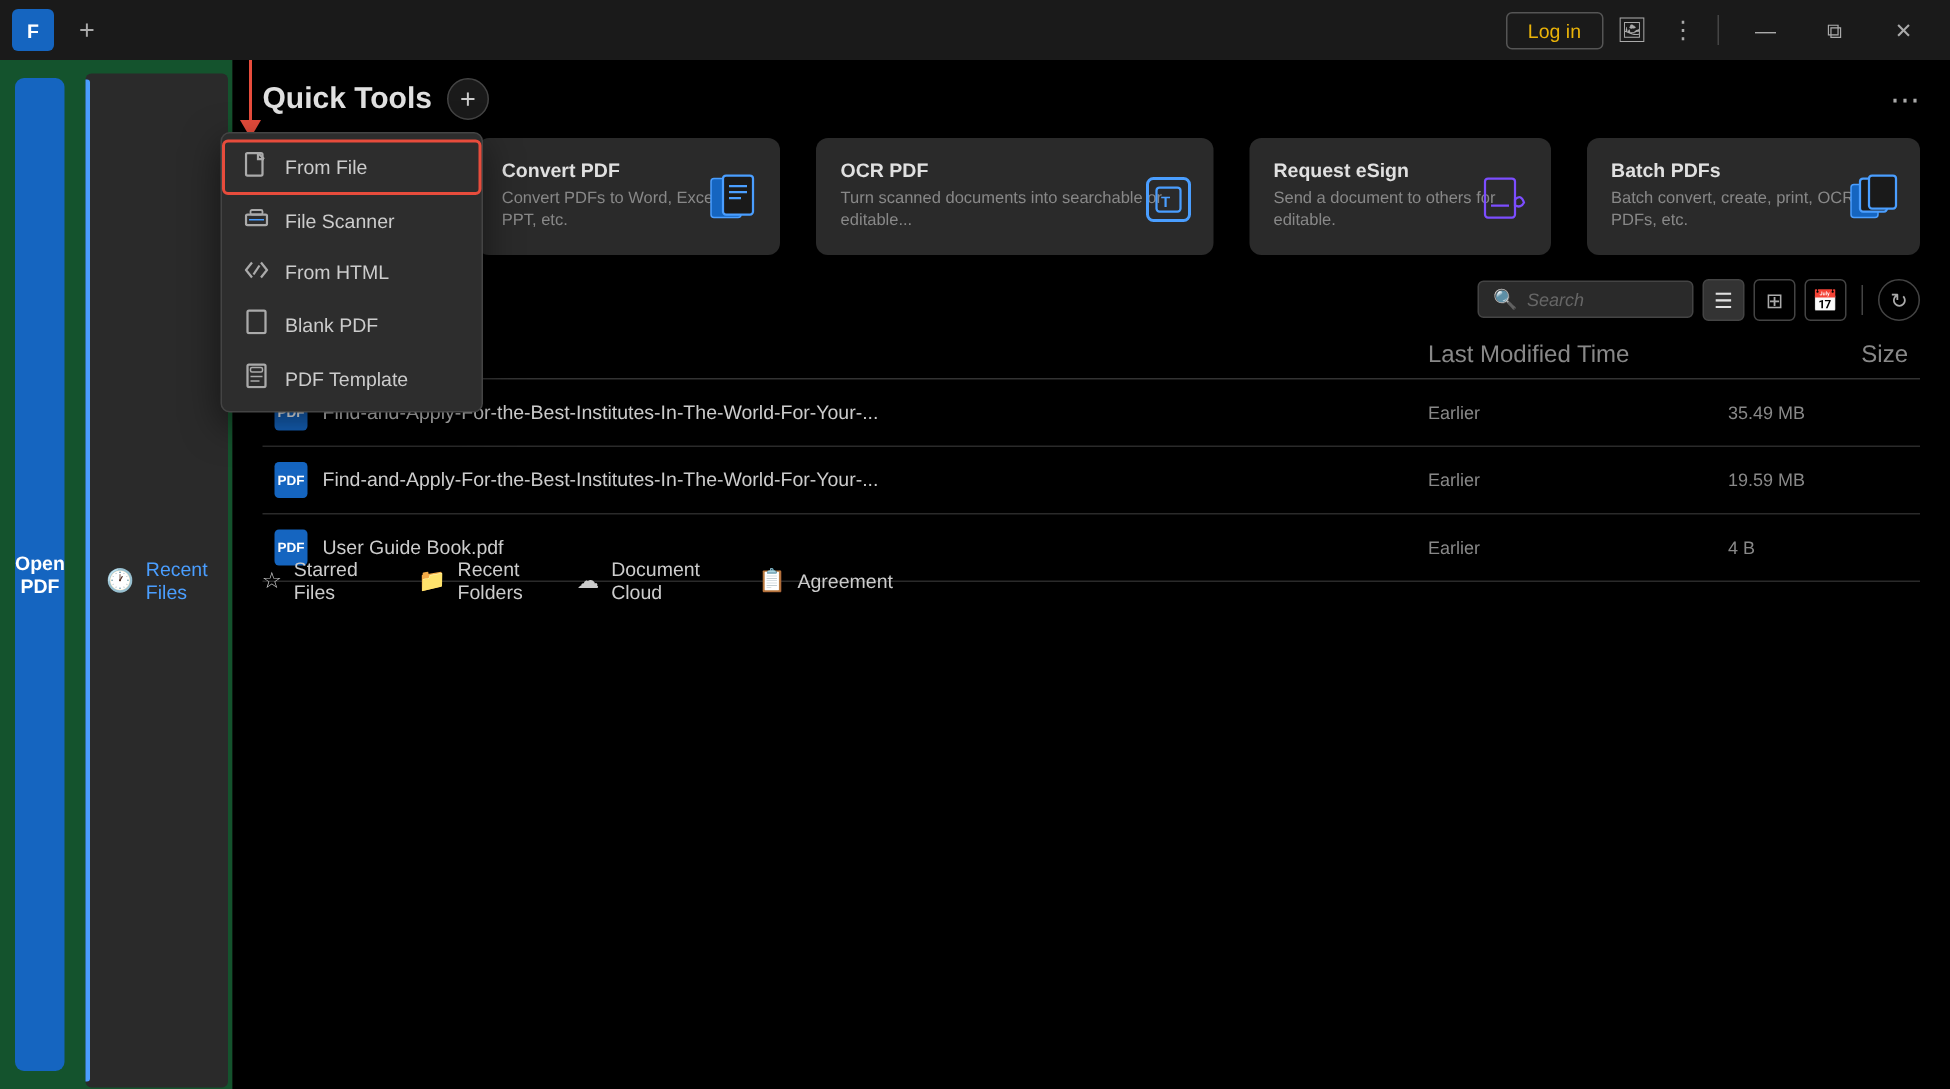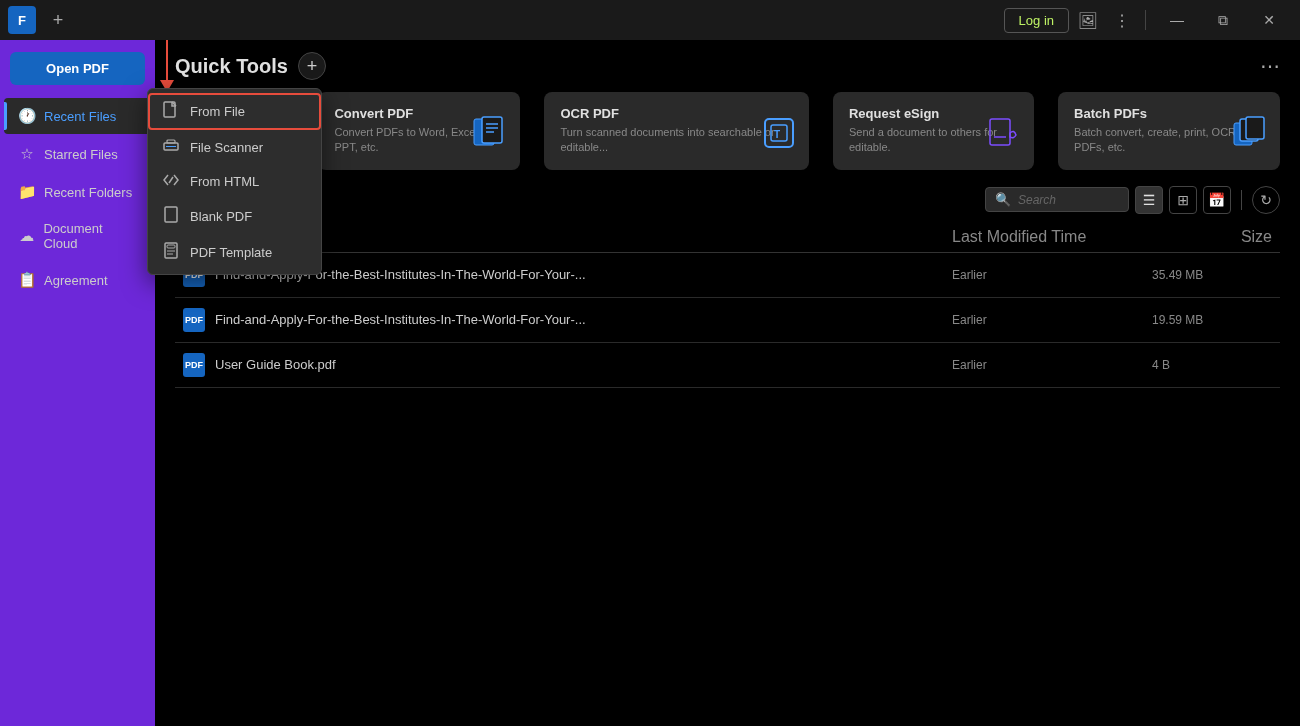--- a/index.html
+++ b/index.html
@@ -55,21 +55,21 @@
       justify-content: center;
     }
     .titlebar-right {
       display: flex;
       align-items: center;
       gap: 4px;
     }
     .login-btn {
       background: transparent;
       border: 1px solid #555;
-      color: #bef264;
+      color: #eab308;
       padding: 4px 14px;
       border-radius: 4px;
       cursor: pointer;
       font-size: 13px;
     }
     .titlebar-icon-btn {
       width: 30px;
       height: 30px;
       background: transparent;
       border: none;
@@ -106,23 +106,23 @@
 
     
     .main-layout {
       display: flex;
       height: calc(726px - 40px);
     }
 
     
     .sidebar {
       width: 155px;
-      background: #6d28d9;
-      display: flex;
-      flex-direction: column;
+      background: #14532d;
+      display: flex;
+      flex-direction: row;
       padding-top: 8px;
       flex-shrink: 0;
     }
     .open-pdf-btn {
       margin: 4px 10px 12px 10px;
       background: #1565c0;
       color: white;
       border: none;
       border-radius: 6px;
       padding: 9px 0;

